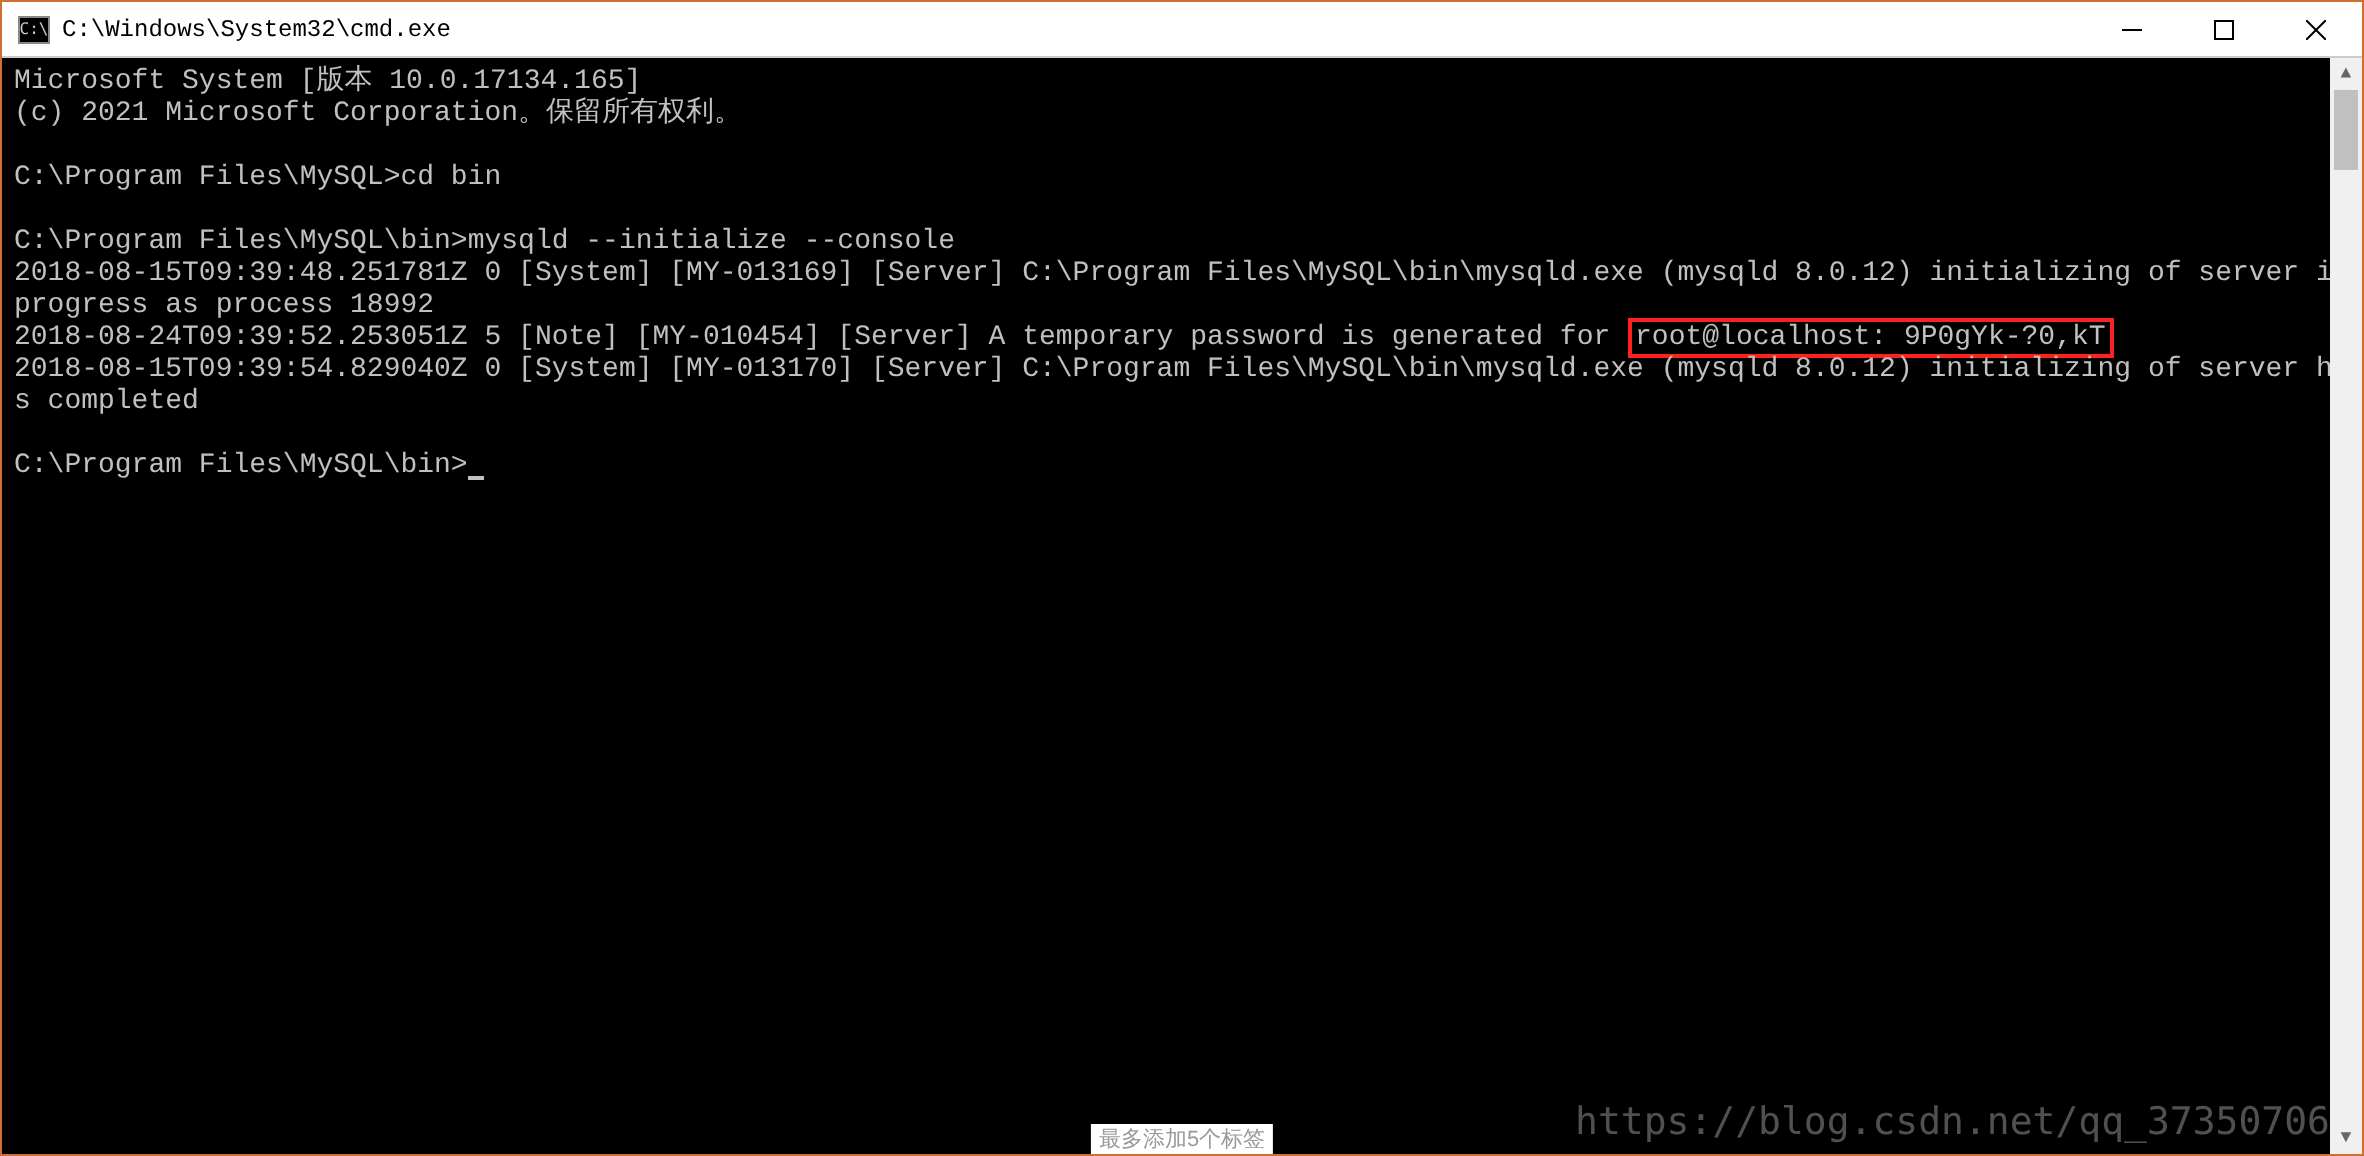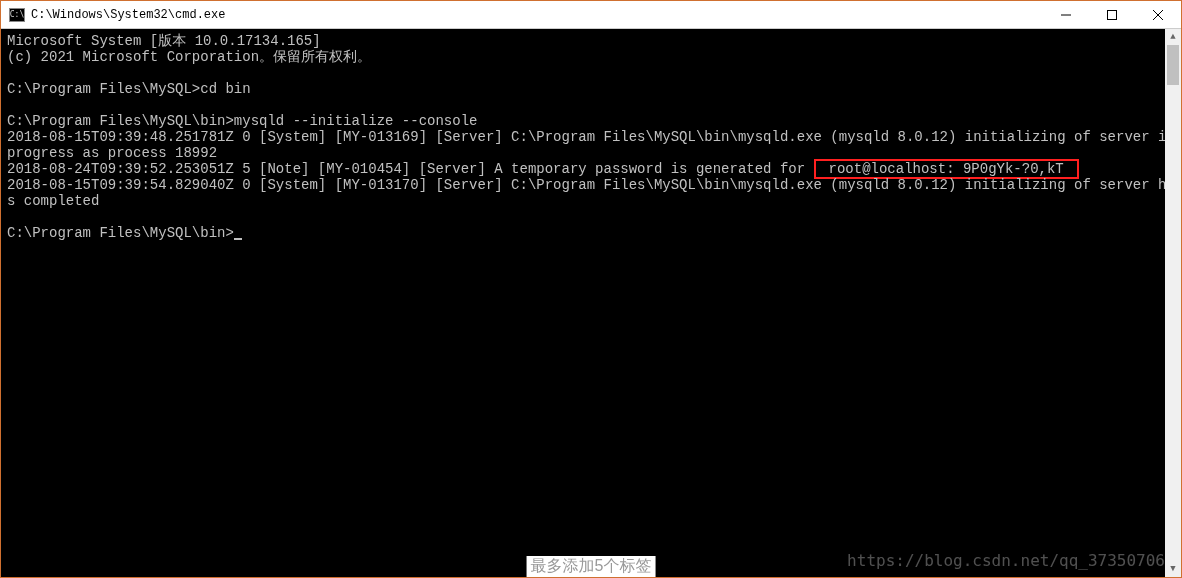--- a/index.html
+++ b/index.html
@@ -90,44 +90,44 @@
     position: absolute;
     top: 0;
     left: 2px;
     right: 2px;
     height: 40px;
     background: #c0c0c0;
   }
   .highlight-box {
     border: 2px solid #ff2020;
     display: inline;
-    padding: 0 13px;
+    padding: 0 2px;
   }
   .cursor {
     display: inline-block;
     width: 8px;
     height: 2px;
     background: #c0c0c0;
     vertical-align: bottom;
     margin-bottom: 1px;
   }
   .watermark {
     position: absolute;
     right: 16px;
     bottom: 8px;
     color: rgba(200,200,200,0.4);
-    font-size: 16px;
+    font-size: 19px;
     font-family: "Consolas", monospace;
   }
   .footer-hint {
     position: absolute;
     bottom: 0;
     left: 50%;
     transform: translateX(-50%);
-    font-size: 16px;
+    font-size: 11px;
     color: #999;
     font-family: "Segoe UI", sans-serif;
     background: #fff;
     padding: 0 4px;
   }
 </style>
 </head>
 <body>
 
 <div class="window">

